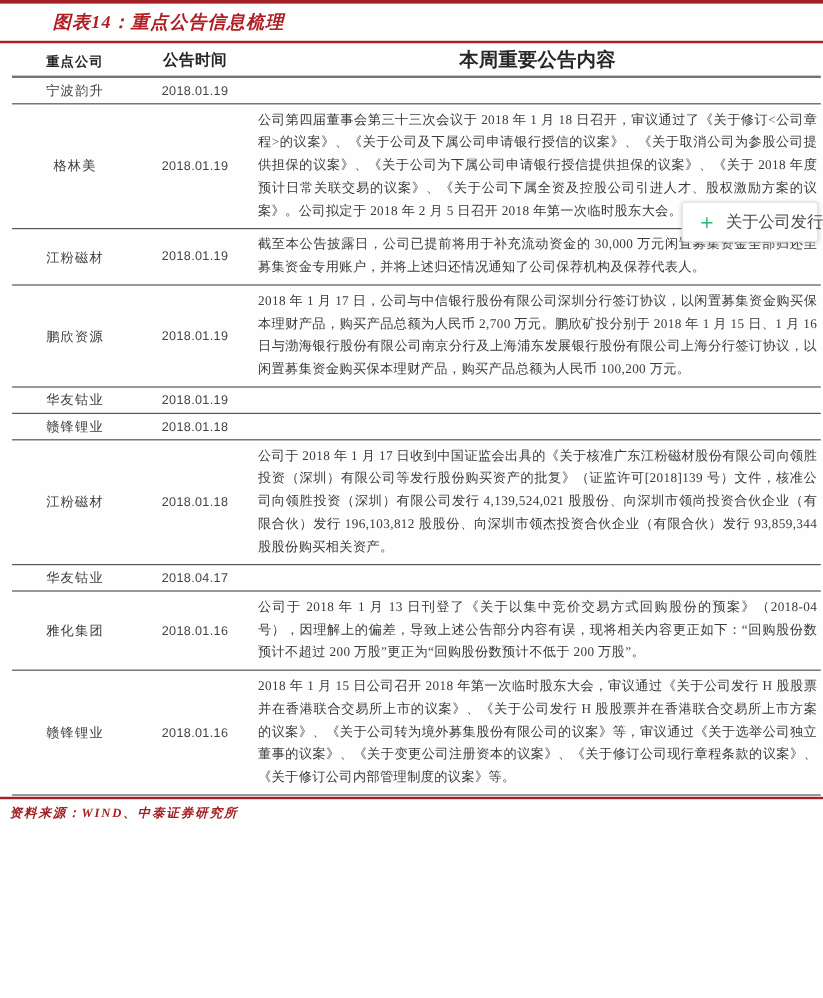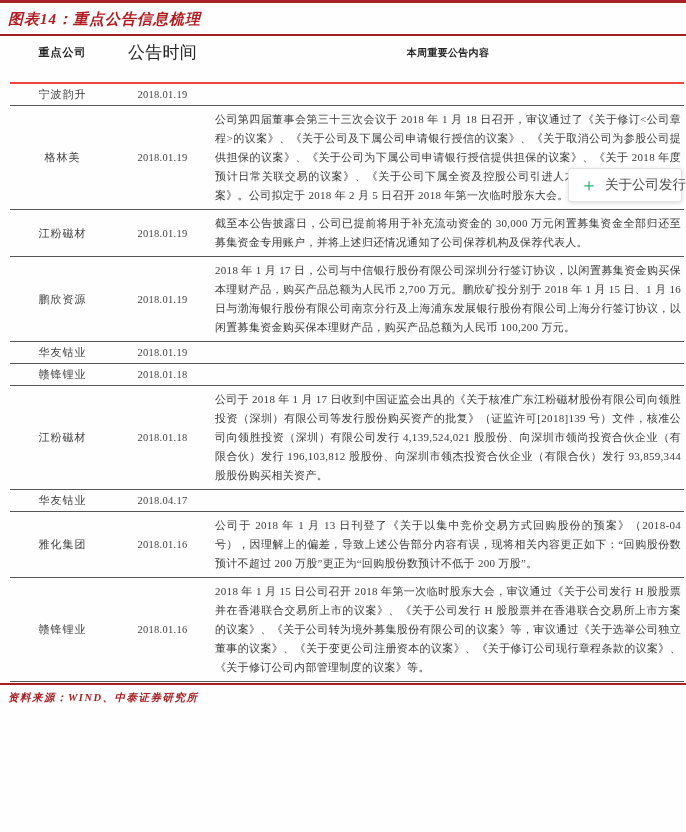--- a/index.html
+++ b/index.html
@@ -2,45 +2,45 @@
 <html lang="zh" style="--red: #a42024; --titlered: #b01e24; --green: #2bb573;"><head>
 <meta charset="utf-8">
 <style>
   html,body{margin:0;padding:0;}
   body{
     width:686px;height:832px;position:relative;overflow:hidden;
     background:#fefefe;color:#3d3d3d;
     font-family:"Liberation Serif","DejaVu Serif",serif;
   }
   .topbar{height:3px;background:var(--red,#a42024);}
-  .title-wrap{padding:6px 8px 2px 8px;}
+  .title-wrap{padding:6px 8px 2px 8px;margin-left:36px;}
   .fig-title{
     font-style:italic;font-weight:bold;font-size:15px;line-height:20px;
     color:var(--titlered,#b01e24);letter-spacing:1px;
   }
   .title-rule{height:2px;background:var(--red,#a42024);margin-top:3px;}
 
   .table{margin:0 2px 0 10px;}
   .thead{
-    display:flex;align-items:center;padding:5px 0 18px 0;
-    border-bottom:2px solid #ef4444;
+    display:flex;align-items:flex-end;padding:5px 0 4px 0;
+    border-bottom:2px solid #737373;
     font-weight:bold;font-size:11.5px;color:#262626;
   }
   .trow{display:flex;align-items:center;border-bottom:1px solid #565656;padding:3px 0;}
   .c-company{width:105px;flex:none;text-align:center;font-size:11px;letter-spacing:1px;}
   .c-date{
     width:95px;flex:none;text-align:center;
-    font-family:Liberation Serif, serif;
+    font-family:Liberation Sans, sans-serif;
     font-size:10.5px;letter-spacing:.3px;color:#444;
   }
   .c-content{
     flex:1;font-size:11px;line-height:19px;text-align:justify;
     letter-spacing:.3px;padding:1px 3px 1px 5px;color:#3a3a3a;
   }
-  .thead .c-content{text-align:center;font-size:10px;line-height:15px;color:#262626;}
+  .thead .c-content{text-align:center;font-size:16px;line-height:15px;color:#262626;}
 
   .bottom-rule{height:2px;background:var(--red,#a42024);margin-top:1px;}
   .source-note{
     font-style:italic;font-weight:bold;font-size:10.5px;line-height:14px;
     color:var(--red,#a42024);padding:6px 0 0 8px;letter-spacing:1.5px;
   }
 
   .clip-btn{
     position:absolute;left:568px;top:168px;width:114px;height:34px;
     background:#ffffff;border:1px solid #e2e2e2;border-radius:3px;
@@ -58,21 +58,21 @@
 <div class="topbar"></div>
 
 <div class="title-wrap">
   <span class="fig-title">图表14：重点公告信息梳理</span>
 </div>
 <div class="title-rule"></div>
 
 <div class="table">
   <div class="thead">
     <div class="c-company">重点公司</div>
-    <div class="c-date" style="font-family:'Liberation Serif',serif;font-weight:normal;font-size:17px;color:#262626;">公告时间</div>
+    <div class="c-date" style="font-family:'Liberation Serif',serif;font-weight:bold;font-size:13px;color:#262626;">公告时间</div>
     <div class="c-content">本周重要公告内容</div>
   </div>
 
   <div class="trow">
     <div class="c-company">宁波韵升</div>
     <div class="c-date">2018.01.19</div>
   </div>
   <div class="trow">
     <div class="c-company">格林美</div>
     <div class="c-date">2018.01.19</div>

